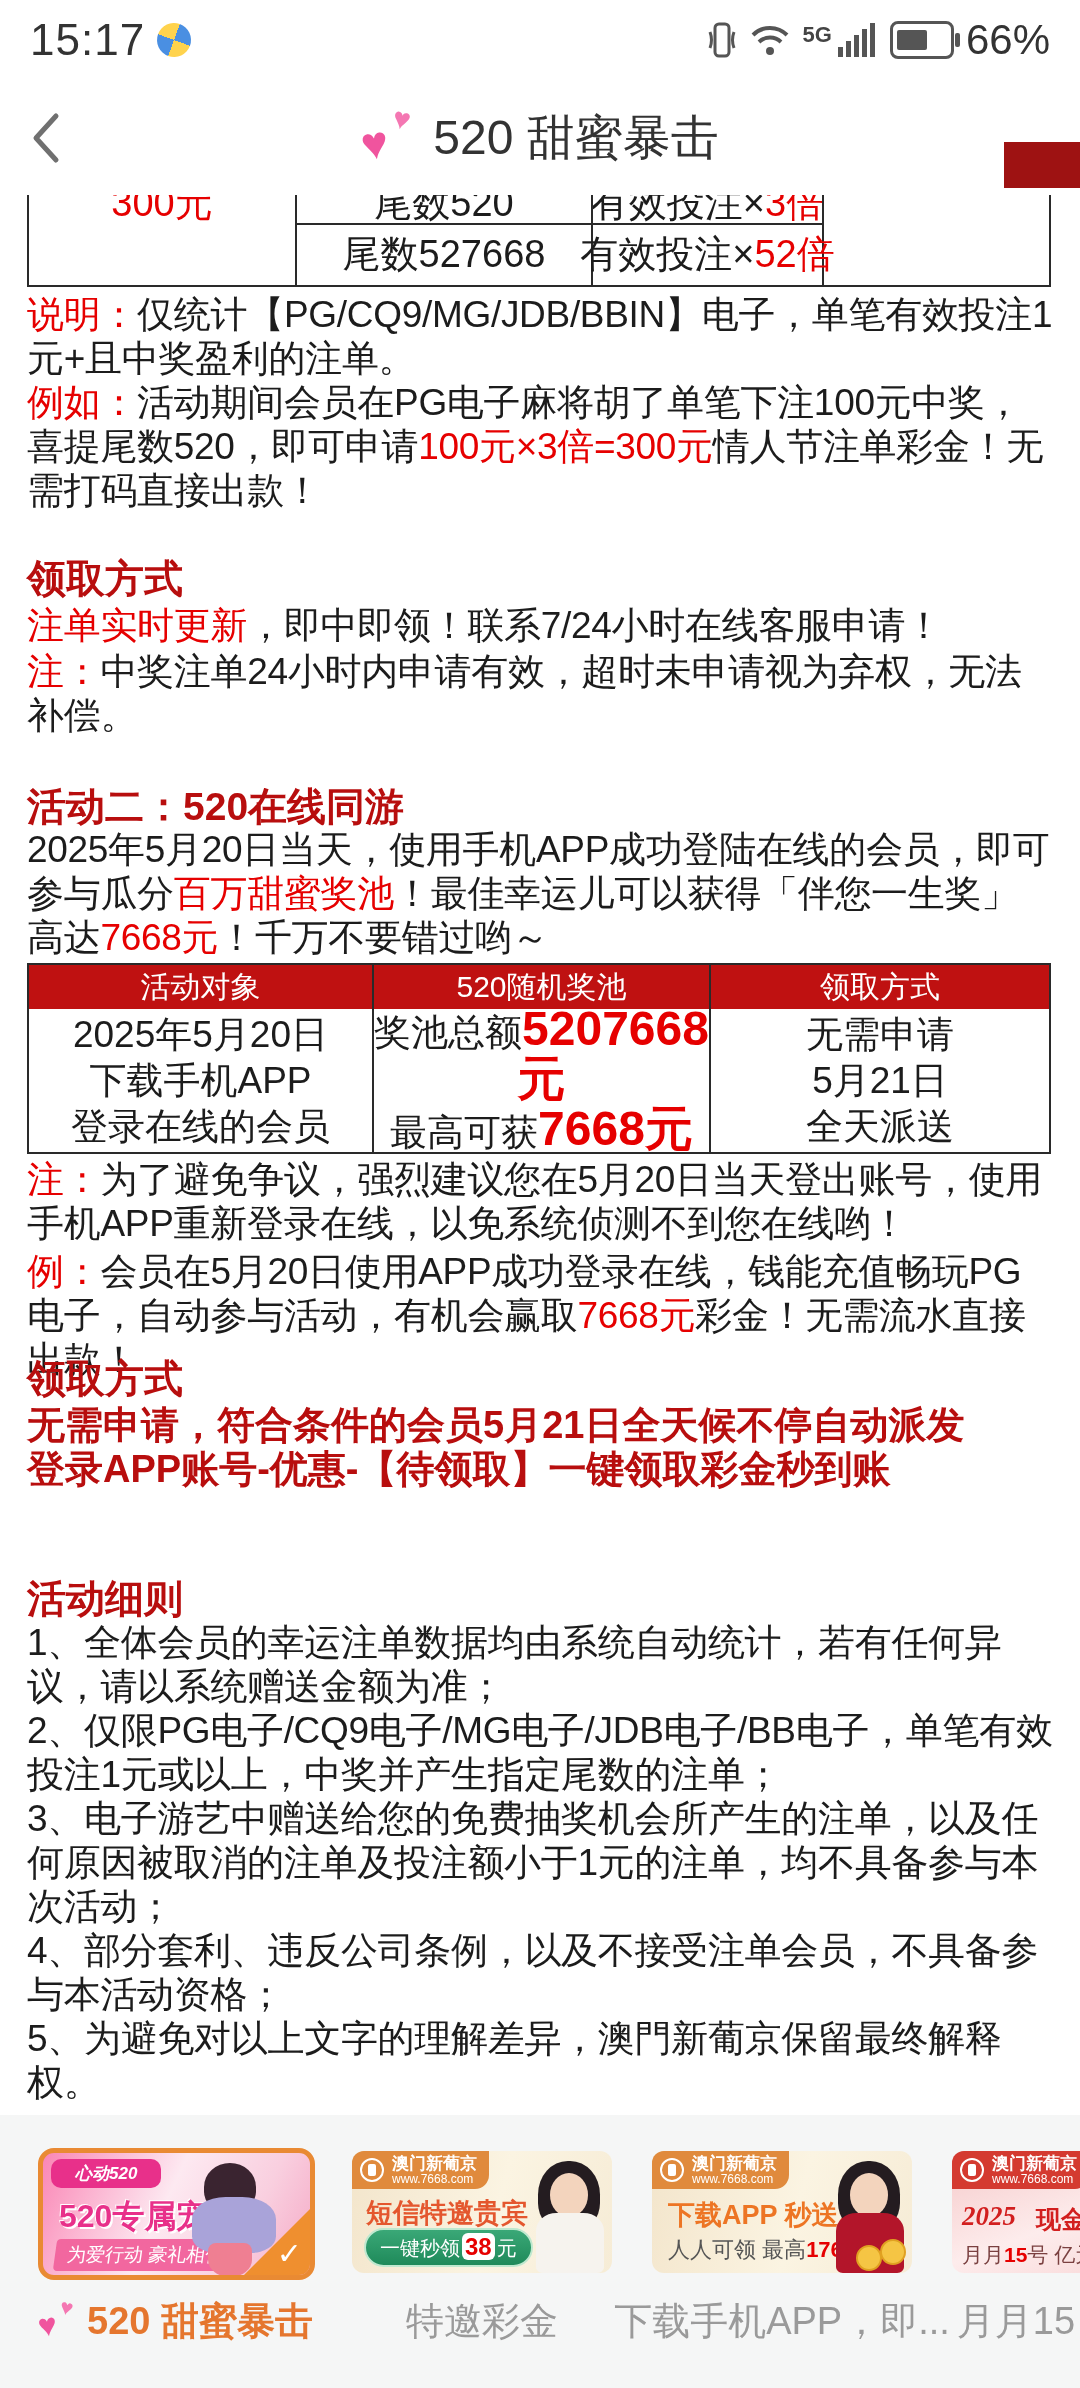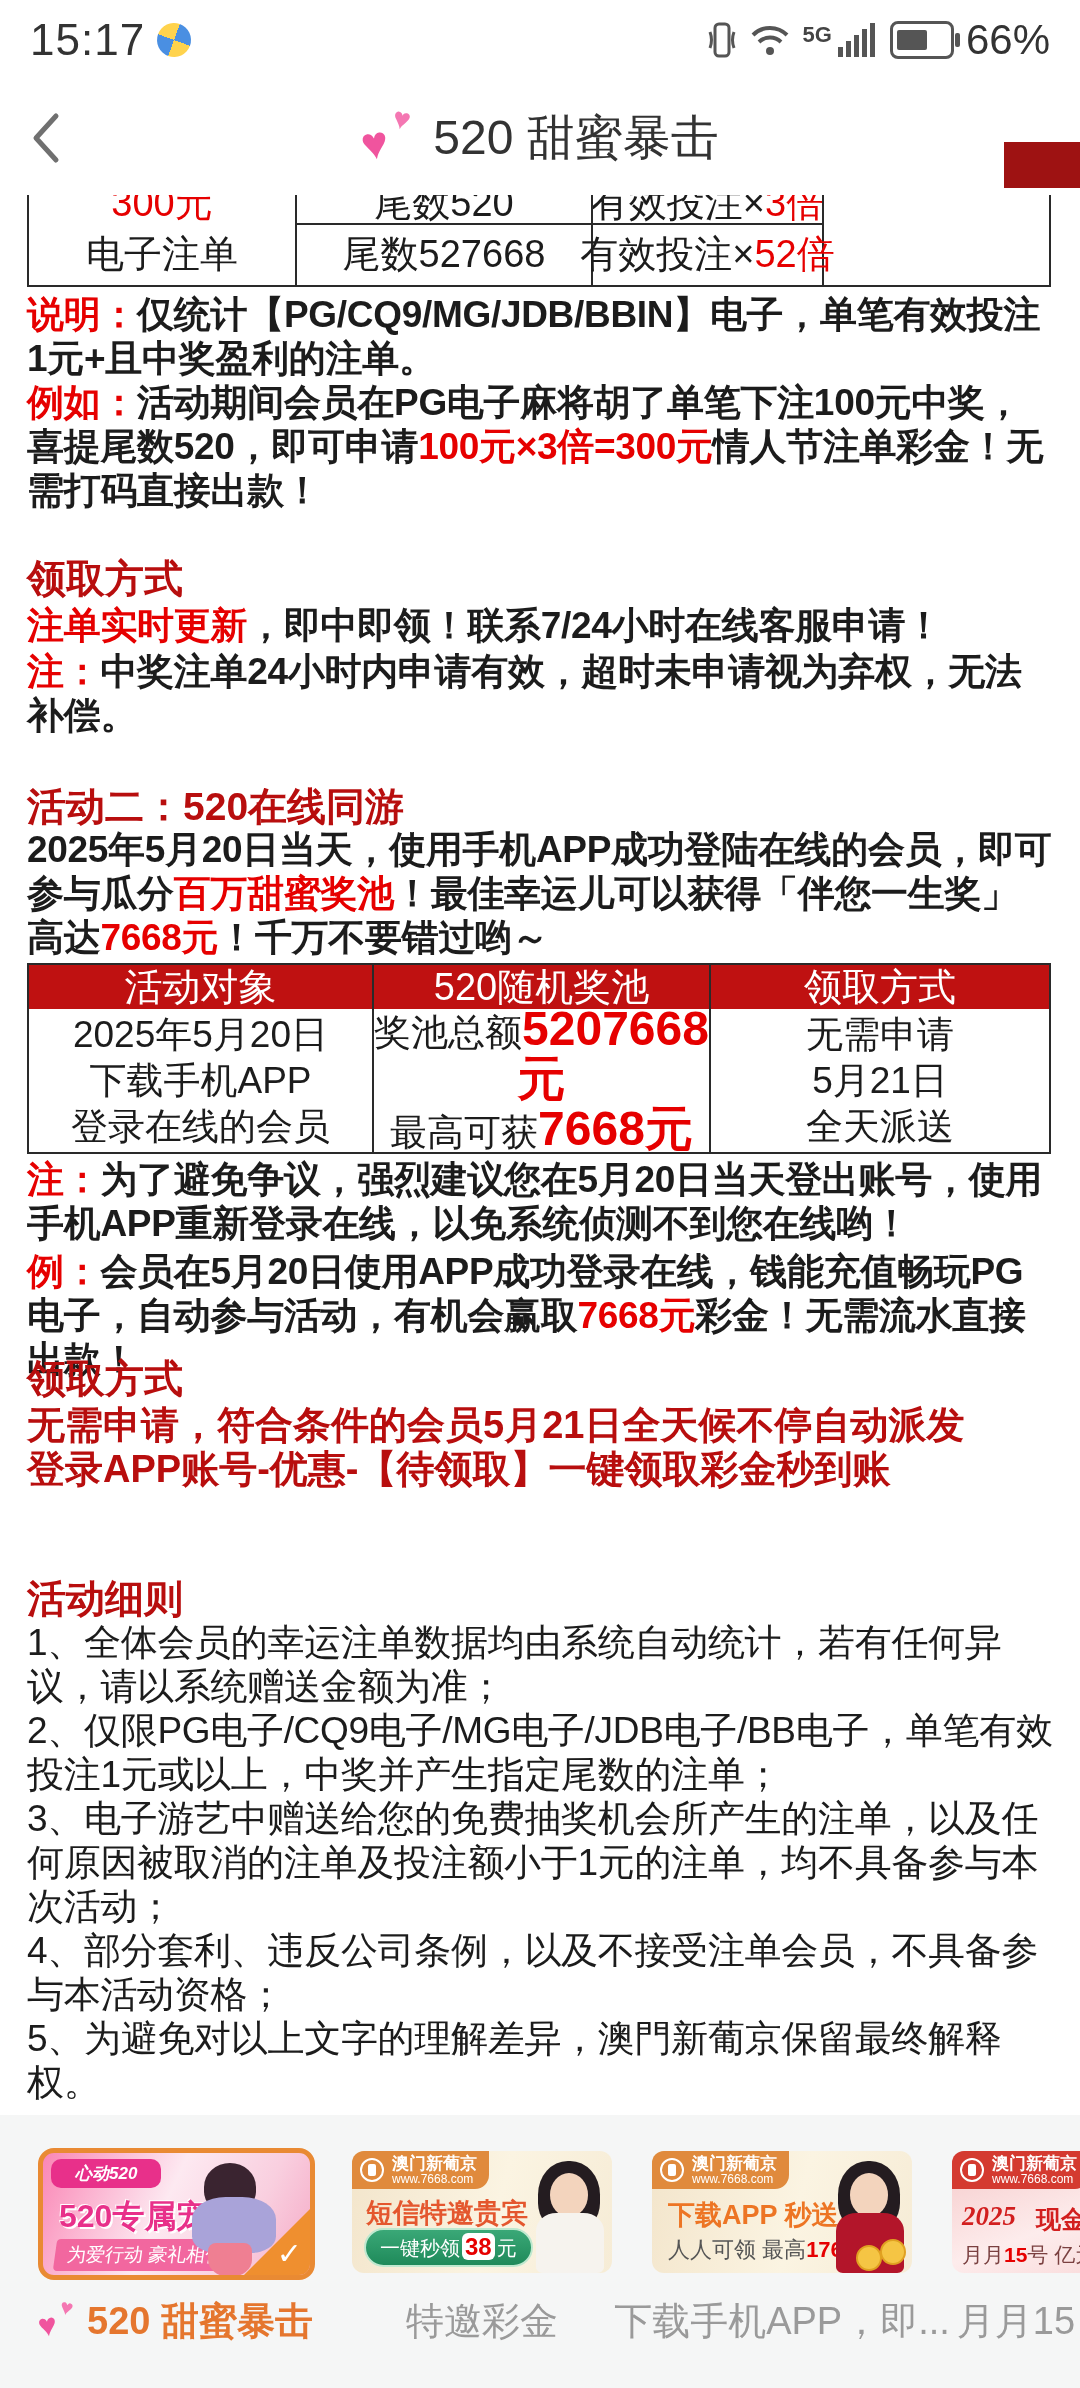--- a/index.html
+++ b/index.html
@@ -23,41 +23,41 @@
   .appbar{position:absolute;top:80px;left:0;width:1080px;height:115px;background:#fff;}
   .back{position:absolute;left:28px;top:30px;width:36px;height:56px;}
   .title-wrap{position:absolute;left:0;top:0;width:100%;height:115px;display:flex;align-items:center;justify-content:center;gap:10px;}
   .hearts{position:relative;width:62px;height:60px;flex:0 0 auto;}
   .hearts .h1{position:absolute;left:0;top:12px;font-size:46px;color:#f0549e;transform:rotate(-8deg);line-height:1;}
   .hearts .h2{position:absolute;left:32px;top:-4px;font-size:30px;color:#f477b2;transform:rotate(12deg);line-height:1;}
   .page-title{font-size:48px;color:#333;font-weight:500;}
   
   .red-frag{position:absolute;top:142px;right:0;width:76px;height:46px;background:#9e1212;}
   
-  .para{position:absolute;left:27px;width:1026px;font-size:37px;line-height:44px;margin:0;letter-spacing:-0.3px;font-weight:bold;}
+  .para{position:absolute;left:27px;width:1026px;font-size:37px;line-height:44px;margin:0;letter-spacing:-0.3px;}
   .red{color:#e60000;}
   .h-red{position:absolute;left:27px;width:1026px;font-size:39px;line-height:44px;font-weight:bold;color:#b80e0e;margin:0;}
   .b-red{position:absolute;left:27px;width:1040px;font-size:38px;line-height:45px;font-weight:bold;color:#b80e0e;margin:0;white-space:nowrap;}
   
   .t1{position:absolute;left:27px;top:195px;width:1024px;height:92px;border:2px solid #2a2a2a;border-top:none;
       display:grid;grid-template-columns:268px 296px 231px 1fr;grid-template-rows:28px 1fr;box-sizing:border-box;font-size:38px;}
   .t1 .c1{grid-row:1/3;border-right:2px solid #2a2a2a;display:flex;flex-direction:column;}
   .t1 .c4{grid-row:1/3;grid-column:4;}
   .partial{height:28px;overflow:hidden;display:flex;align-items:flex-end;justify-content:center;}
   .partial span{line-height:40px;white-space:nowrap;}
   .t1 .c1 .main{flex:1;display:flex;align-items:center;justify-content:center;}
   .t1 .c2a,.t1 .c3a{border-bottom:2px solid #2a2a2a;}
   .t1 .c2a,.t1 .c2b{border-right:2px solid #2a2a2a;}
   .t1 .c3a,.t1 .c3b{border-right:2px solid #2a2a2a;}
   .t1 .c2b,.t1 .c3b{display:flex;align-items:center;justify-content:center;white-space:nowrap;}
   
   .t2{position:absolute;left:27px;top:963px;width:1024px;border:2px solid #2a2a2a;box-sizing:border-box;
       display:grid;grid-template-columns:345px 337px 1fr;grid-template-rows:44px 143px;font-size:37px;}
   .t2 .th{background:#bf1111;color:#fff;display:flex;align-items:center;justify-content:center;
-          font-size:38px;font-weight:500;border-right:2px solid #2a2a2a;}
+          font-size:30px;font-weight:500;border-right:2px solid #2a2a2a;}
   .t2 .th:nth-child(3){border-right:none;}
   .t2 .td{display:flex;flex-direction:column;align-items:center;justify-content:center;
           border-right:2px solid #2a2a2a;line-height:46px;text-align:center;}
   .t2 .td:last-child{border-right:none;}
   .t2 .amount{color:#e60000;font-weight:bold;font-size:48px;}
   
   .rules{position:absolute;left:27px;top:1621px;width:1030px;font-size:37px;line-height:44px;letter-spacing:-0.3px;}
   .rules p{margin:0;}
   
   .dock{position:absolute;left:0;top:2115px;width:1080px;height:273px;background:#f5f6f6;overflow:hidden;}
@@ -176,21 +176,20 @@
     </div>
   </div>
 
   <div class="red-frag"></div>
 
   <div class="t1">
     <div class="c1">
       <div class="partial">
           <span class="red">300元</span>
         </div>
-      <div class="main">电子注单</div>
     </div>
     <div class="c2a partial">
         <span>尾数520</span>
       </div>
     <div class="c3a partial">
         <span><span>有效投注×</span><span class="red">3倍</span></span>
       </div>
     <div class="c4"></div>
     <div class="c2b">
         <span>尾数527668</span>

